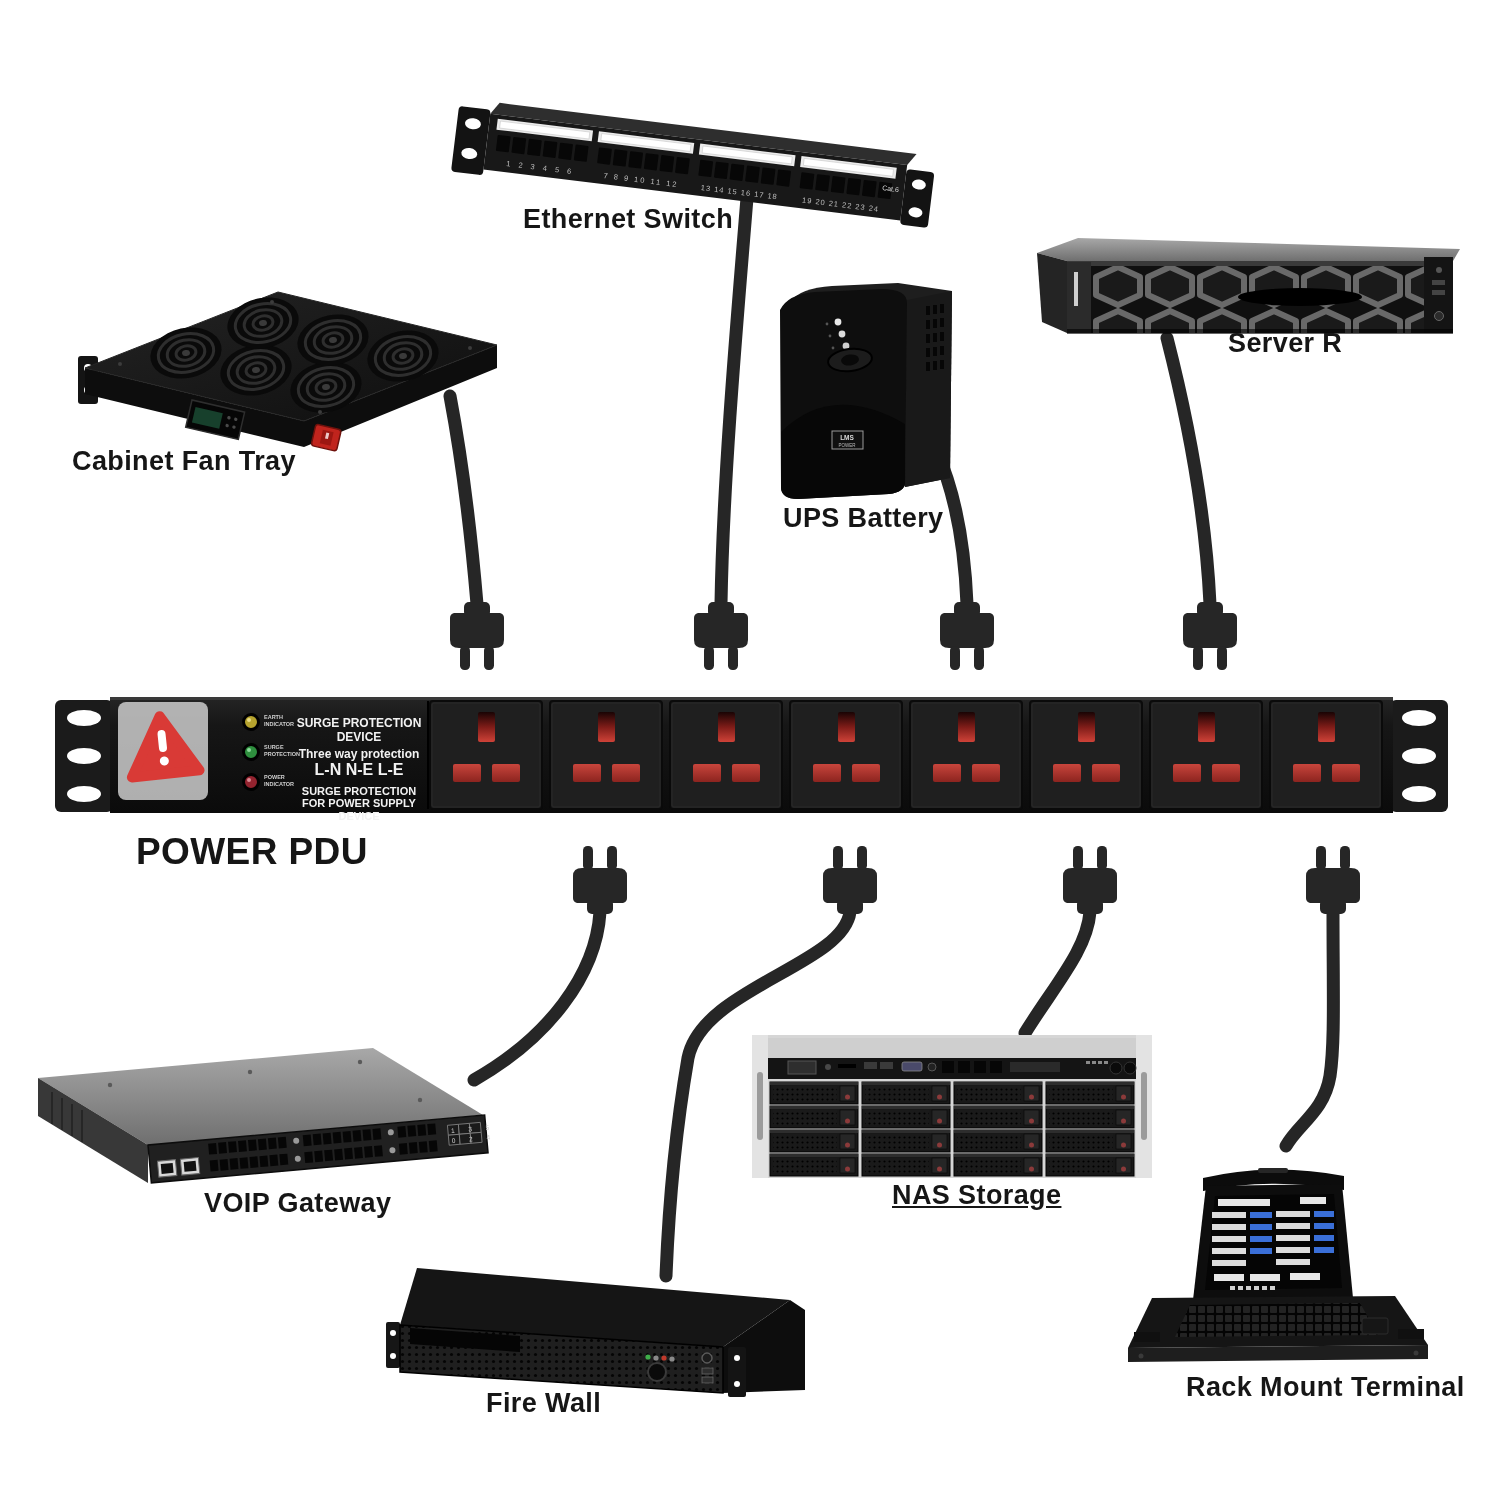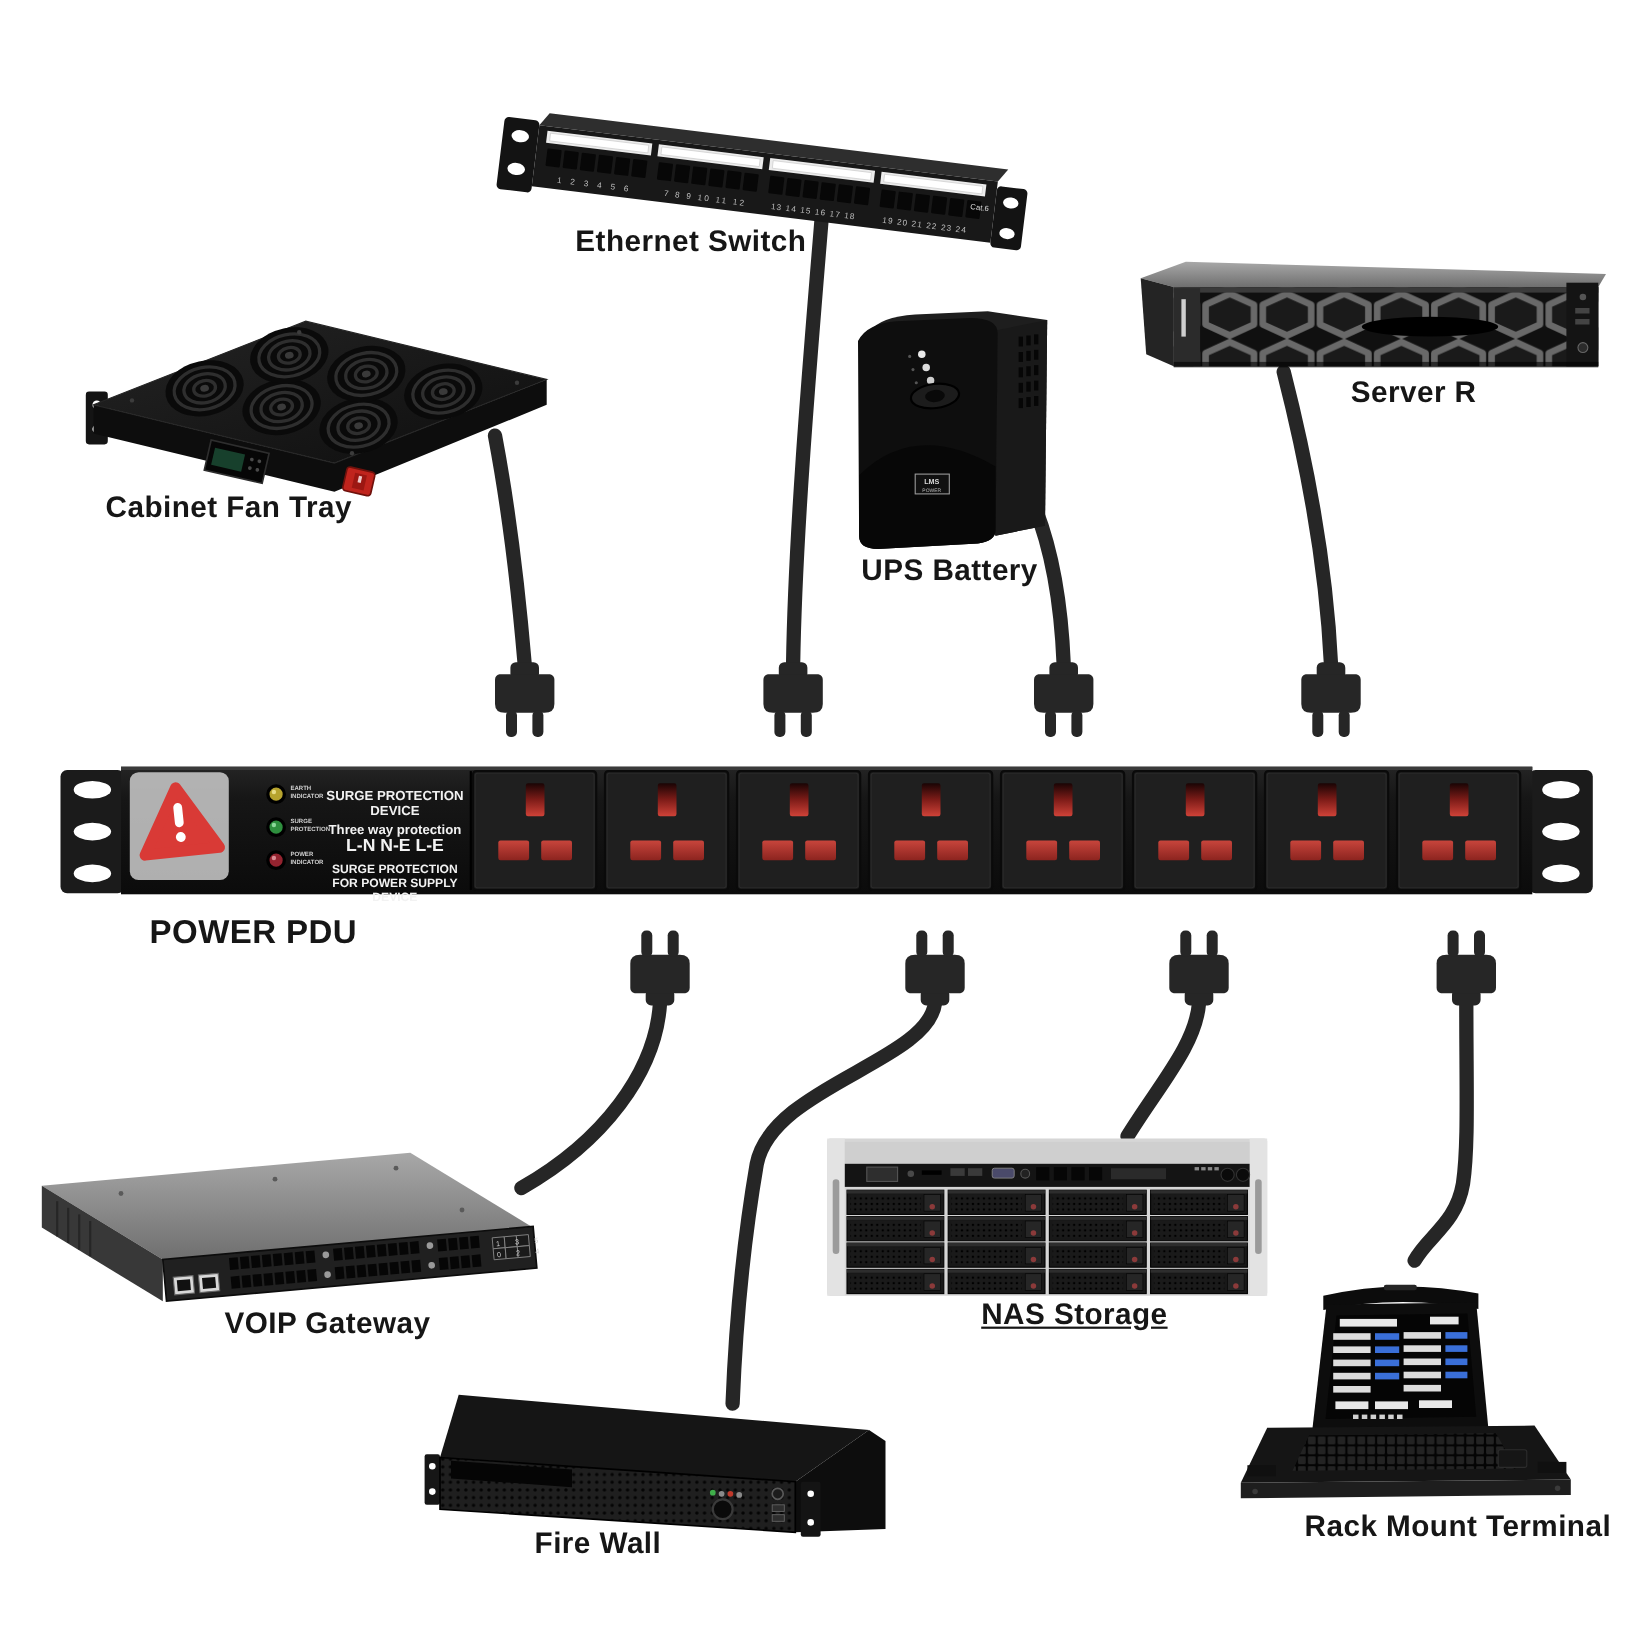--- a/index.html
+++ b/index.html
@@ -1,19 +1,19 @@
 <!DOCTYPE html>
 <html><head>
 <meta charset="utf-8">
 <style>
   html,body{margin:0;padding:0;background:#ffffff;}
   body{width:1500px;height:1500px;position:relative;font-family:"Liberation Sans",sans-serif;overflow:hidden;}
   #diagram{position:absolute;left:0;top:0;}
   .device-label{position:absolute;font-size:27px;font-weight:600;color:#161616;letter-spacing:.4px;white-space:nowrap;}
-  .pdu-main-label{font-size:30px;}
+  .pdu-main-label{font-size:37px;}
   .pdu-panel-text{position:absolute;left:282px;top:705px;width:154px;text-align:center;color:#f2f2f2;font-weight:700;line-height:1.15;margin-top:12px;}
   .pdu-line1{font-size:12px;margin-bottom:3px;}
   .pdu-line2{font-size:12px;}
   .pdu-line3{font-size:16px;margin-bottom:5px;}
   .pdu-line4{font-size:11px;}
   .pdu-line5{font-size:11px;}
   .led-label{position:absolute;width:40px;font-size:5.5px;font-weight:700;color:#cfcfcf;line-height:1.2;}
 </style>
 </head>
 <body>
@@ -469,23 +469,23 @@
     <rect x="1362" y="1318" width="26" height="16" rx="2" fill="#161616" stroke="#2c2c2c" stroke-width="1"></rect>
     <polygon points="1128,1348 1428,1345 1428,1359 1128,1362" fill="#1e1e1e"></polygon>
     <rect x="1134" y="1332" width="26" height="10" fill="#101010"></rect>
     <rect x="1398" y="1329" width="26" height="10" fill="#101010"></rect>
     <circle cx="1141" cy="1356" r="2.5" fill="#3a3a3a"></circle>
       <circle cx="1416" cy="1353" r="2.5" fill="#3a3a3a"></circle>
   </g>
 </svg>
 
 <div class="device-label" style="left:523px;top:204px;">Ethernet Switch</div>
-<div class="device-label" style="left:96px;top:446px;">Cabinet Fan Tray</div>
+<div class="device-label" style="left:72px;top:446px;">Cabinet Fan Tray</div>
 <div class="device-label" style="left:783px;top:503px;">UPS Battery</div>
-<div class="device-label" style="left:1228px;top:341px;">Server R</div>
+<div class="device-label" style="left:1228px;top:328px;">Server R</div>
 <div class="device-label pdu-main-label" style="left:136px;top:831px;">POWER PDU</div>
 <div class="device-label" style="left:204px;top:1188px;">VOIP Gateway</div>
 <div class="device-label" style="left:892px;top:1180px;text-decoration:underline;">NAS Storage</div>
 <div class="device-label" style="left:486px;top:1388px;">Fire Wall</div>
 <div class="device-label" style="left:1186px;top:1372px;">Rack Mount Terminal</div>
 
 <div class="led-label" style="left:264px;top:714px;">EARTH INDICATOR</div>
 <div class="led-label" style="left:264px;top:744px;">SURGE PROTECTION</div>
 <div class="led-label" style="left:264px;top:774px;">POWER INDICATOR</div>
 <div class="pdu-panel-text">

